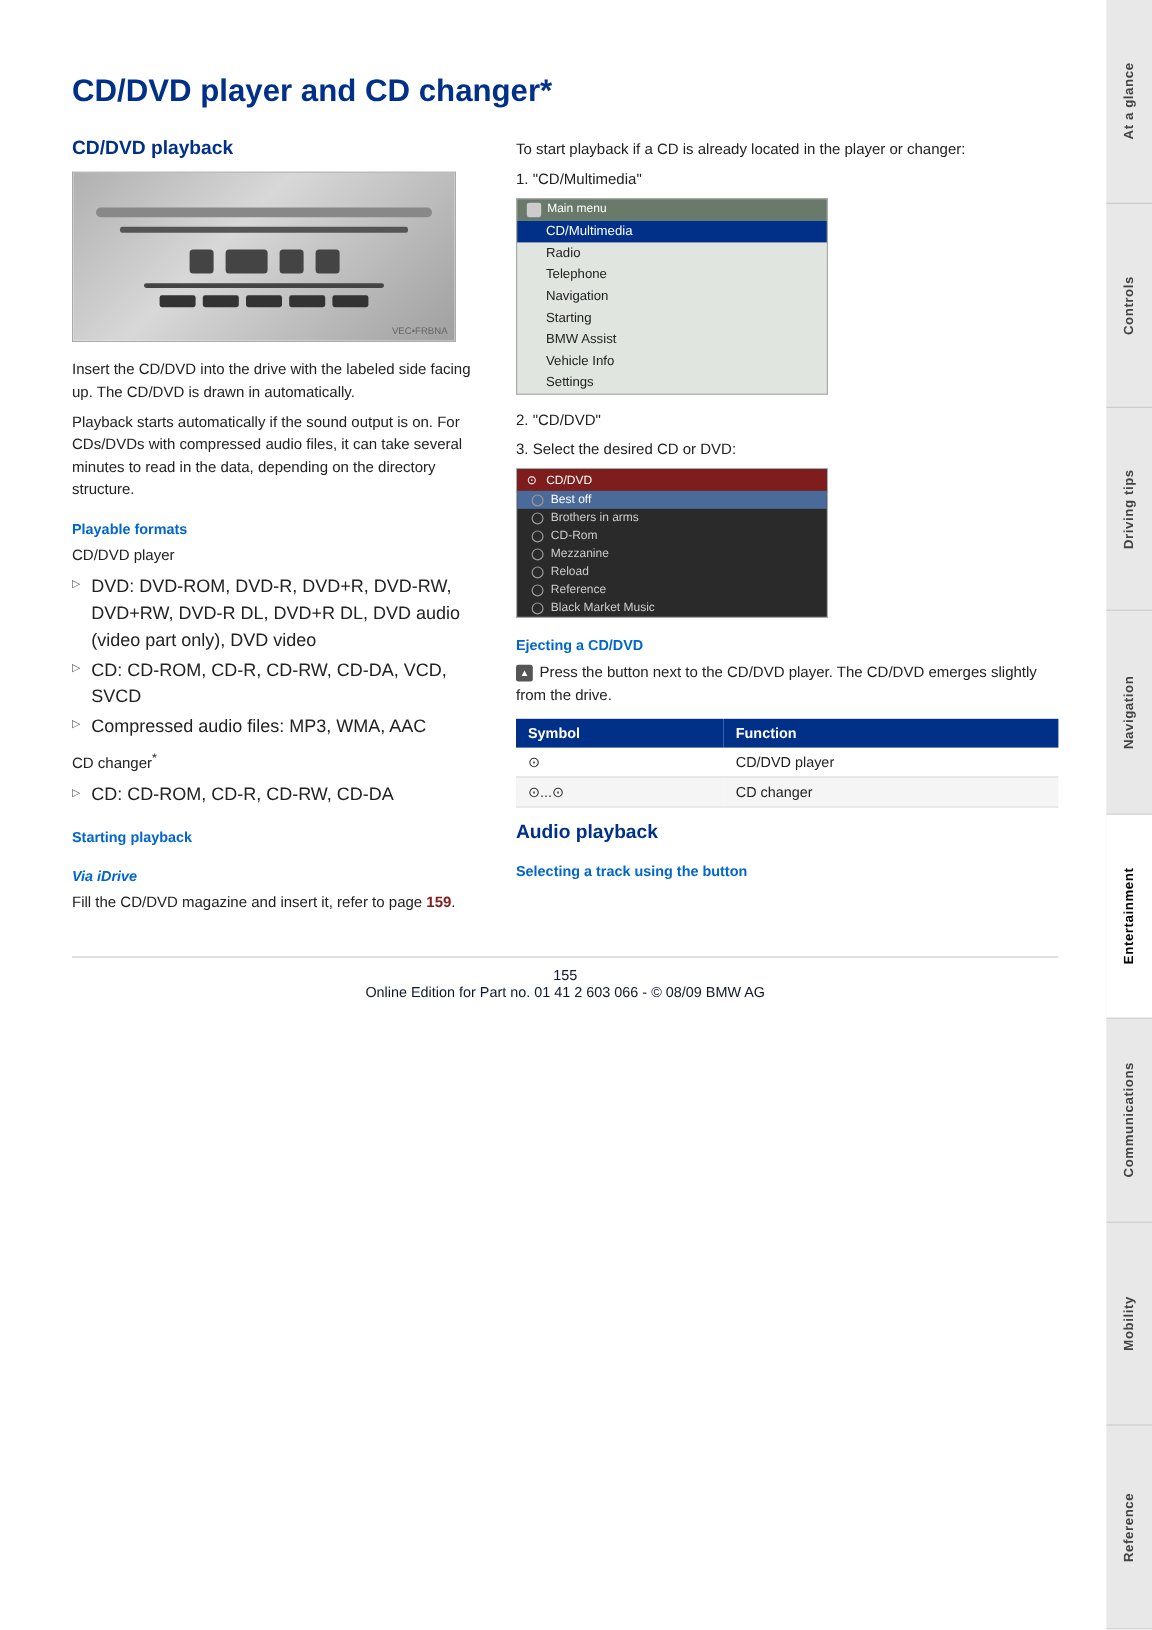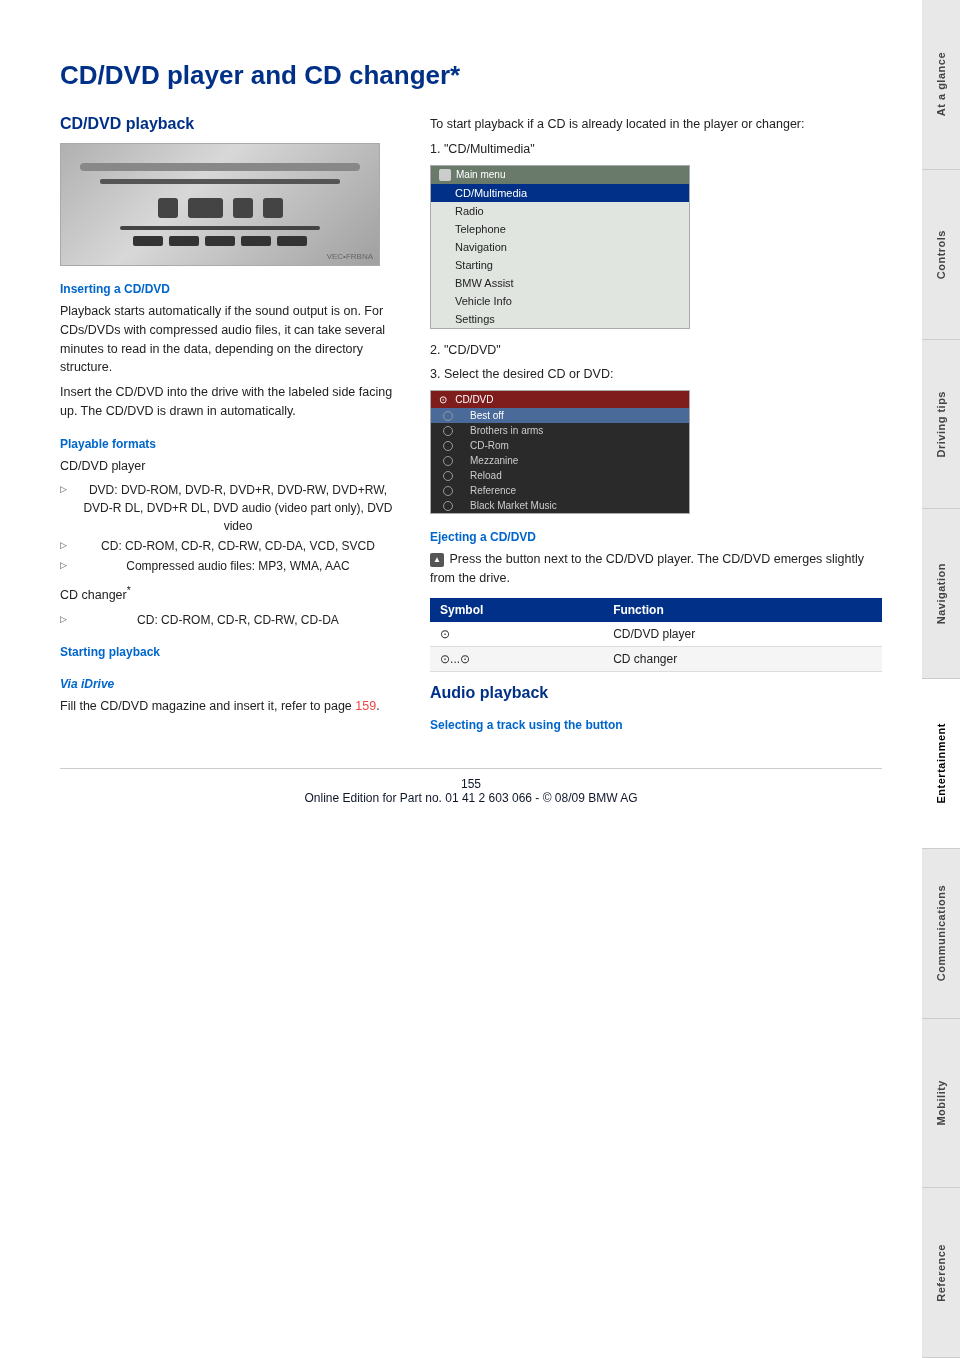--- a/index.html
+++ b/index.html
@@ -89,21 +89,21 @@
       font-size: 12px;
       font-weight: bold;
       color: #0066cc;
       margin-top: 14px;
       margin-bottom: 4px;
     }
 
     
     .cd-image {
       width: 320px;
-      height: 123px;
+      height: 142px;
       background: #0f172a;
       border: 1px solid #aaa;
       margin-bottom: 14px;
       display: flex;
       align-items: center;
       justify-content: center;
       position: relative;
       overflow: hidden;
     }
     .cd-image-inner {
@@ -180,21 +180,21 @@
       color: #fff;
       padding: 3px 8px;
       font-size: 10px;
     }
     .cd-screen-item {
       padding: 2px 12px;
       color: #ccc;
       font-size: 10px;
       display: flex;
       align-items: center;
-      gap: 17px;
+      gap: 6px;
     }
     .cd-screen-item.selected {
       background: #4a6a9a;
       color: #fff;
     }
     .cd-item-icon {
       width: 10px;
       height: 10px;
       border: 1px solid #999;
       border-radius: 50%;
@@ -210,26 +210,25 @@
       color: #222;
     }
 
     
     .bullet-list {
       list-style: none;
       padding: 0;
       margin: 4px 0 8px 0;
     }
     .bullet-list li {
-      font-size: 12px;
+      font-size: 15px;
       line-height: 1.5;
       padding-left: 16px;
       position: relative;
       margin-bottom: 2px;
-      text-align: center;
     }
     .bullet-list li::before {
       content: '▷';
       position: absolute;
       left: 0;
       color: #555;
       font-size: 9px;
       top: 2px;
     }
 
@@ -265,22 +264,22 @@
       text-align: center;
       margin-top: 30px;
       font-size: 12px;
       color: #0f172a;
       border-top: 1px solid #ccc;
       padding-top: 8px;
     }
 
     
     .link-text {
-      color: #ef4444;
-      font-weight: normal;
+      color: #7f1d1d;
+      font-weight: bold;
     }
 
     
     .nav-icons {
       display: inline-flex;
       gap: 3px;
       vertical-align: middle;
     }
     .nav-icon {
       width: 18px;
@@ -343,23 +342,22 @@
             <div style="width:30px;height:10px;background:#333;border-radius:2px;"></div>
             <div style="width:30px;height:10px;background:#333;border-radius:2px;"></div>
             <div style="width:30px;height:10px;background:#333;border-radius:2px;"></div>
             <div style="width:30px;height:10px;background:#333;border-radius:2px;"></div>
             <div style="width:30px;height:10px;background:#333;border-radius:2px;"></div>
           </div>
         </div>
         <div class="cd-watermark">VEC•FRBNA</div>
       </div>
 
-      <p class="sub-heading">Inserting a CD/DVD</p>
+      <p>Insert the CD/DVD into the drive with the labeled side facing up. The CD/DVD is drawn in automatically.</p>
       <p>Playback starts automatically if the sound output is on. For CDs/DVDs with compressed audio files, it can take several minutes to read in the data, depending on the directory structure.</p>
-      <p>Insert the CD/DVD into the drive with the labeled side facing up. The CD/DVD is drawn in automatically.</p>
 
       <p class="sub-heading">Playable formats</p>
       <p>CD/DVD player</p>
       <ul class="bullet-list">
         <li>DVD: DVD-ROM, DVD-R, DVD+R, DVD-RW, DVD+RW, DVD-R DL, DVD+R DL, DVD audio (video part only), DVD video</li>
         <li>CD: CD-ROM, CD-R, CD-RW, CD-DA, VCD, SVCD</li>
         <li>Compressed audio files: MP3, WMA, AAC</li>
       </ul>
       <p>CD changer<sup>*</sup></p>
       <ul class="bullet-list">

